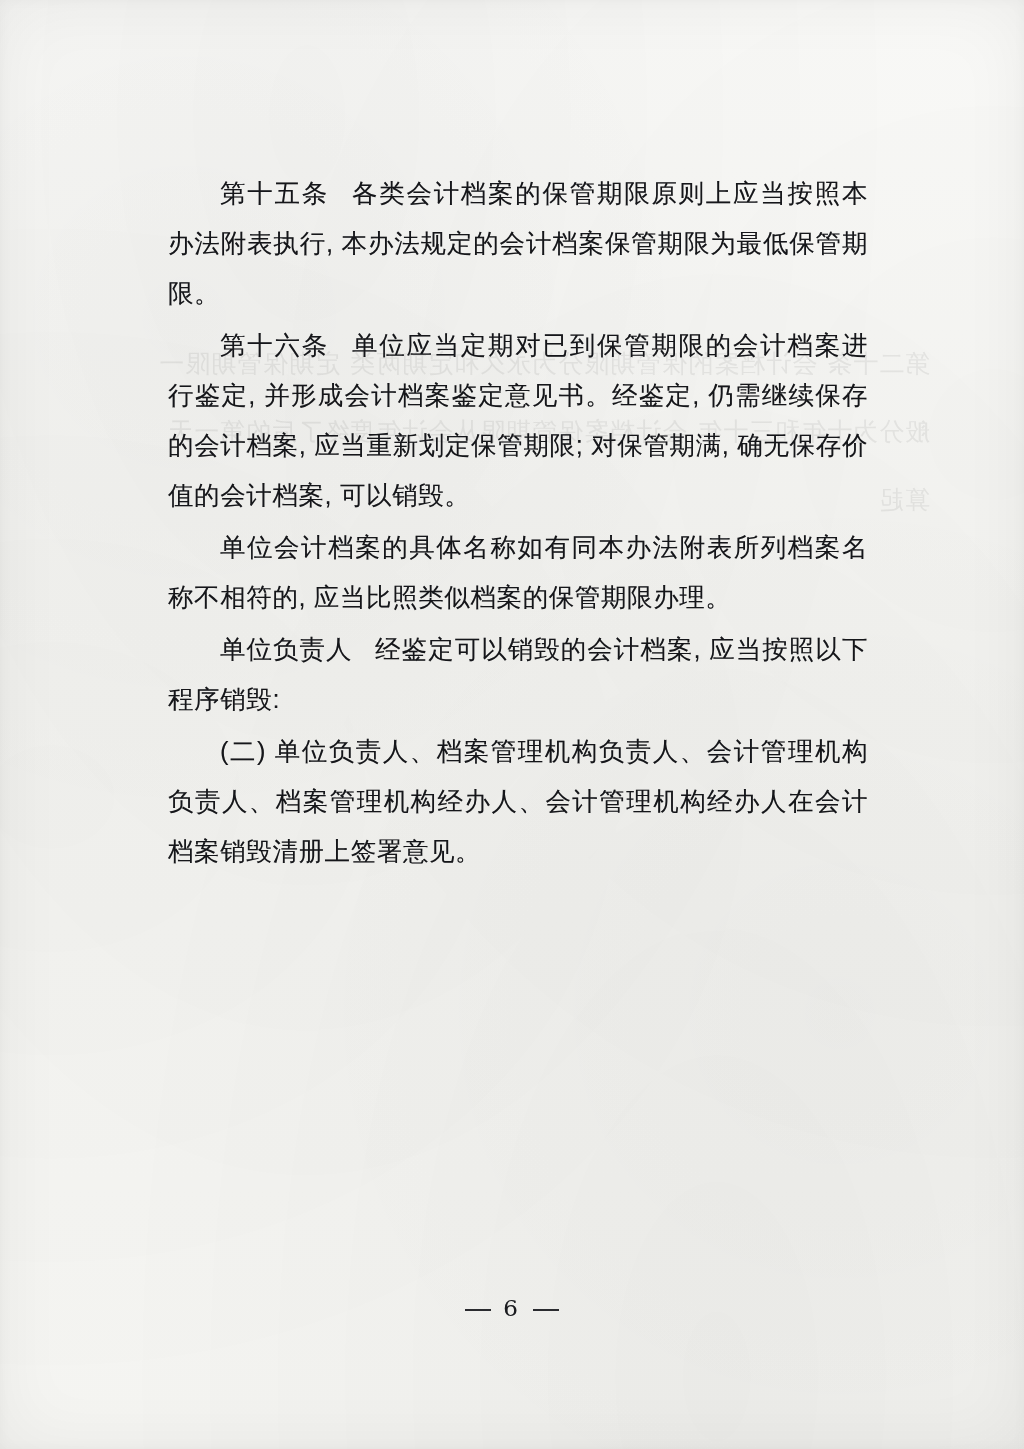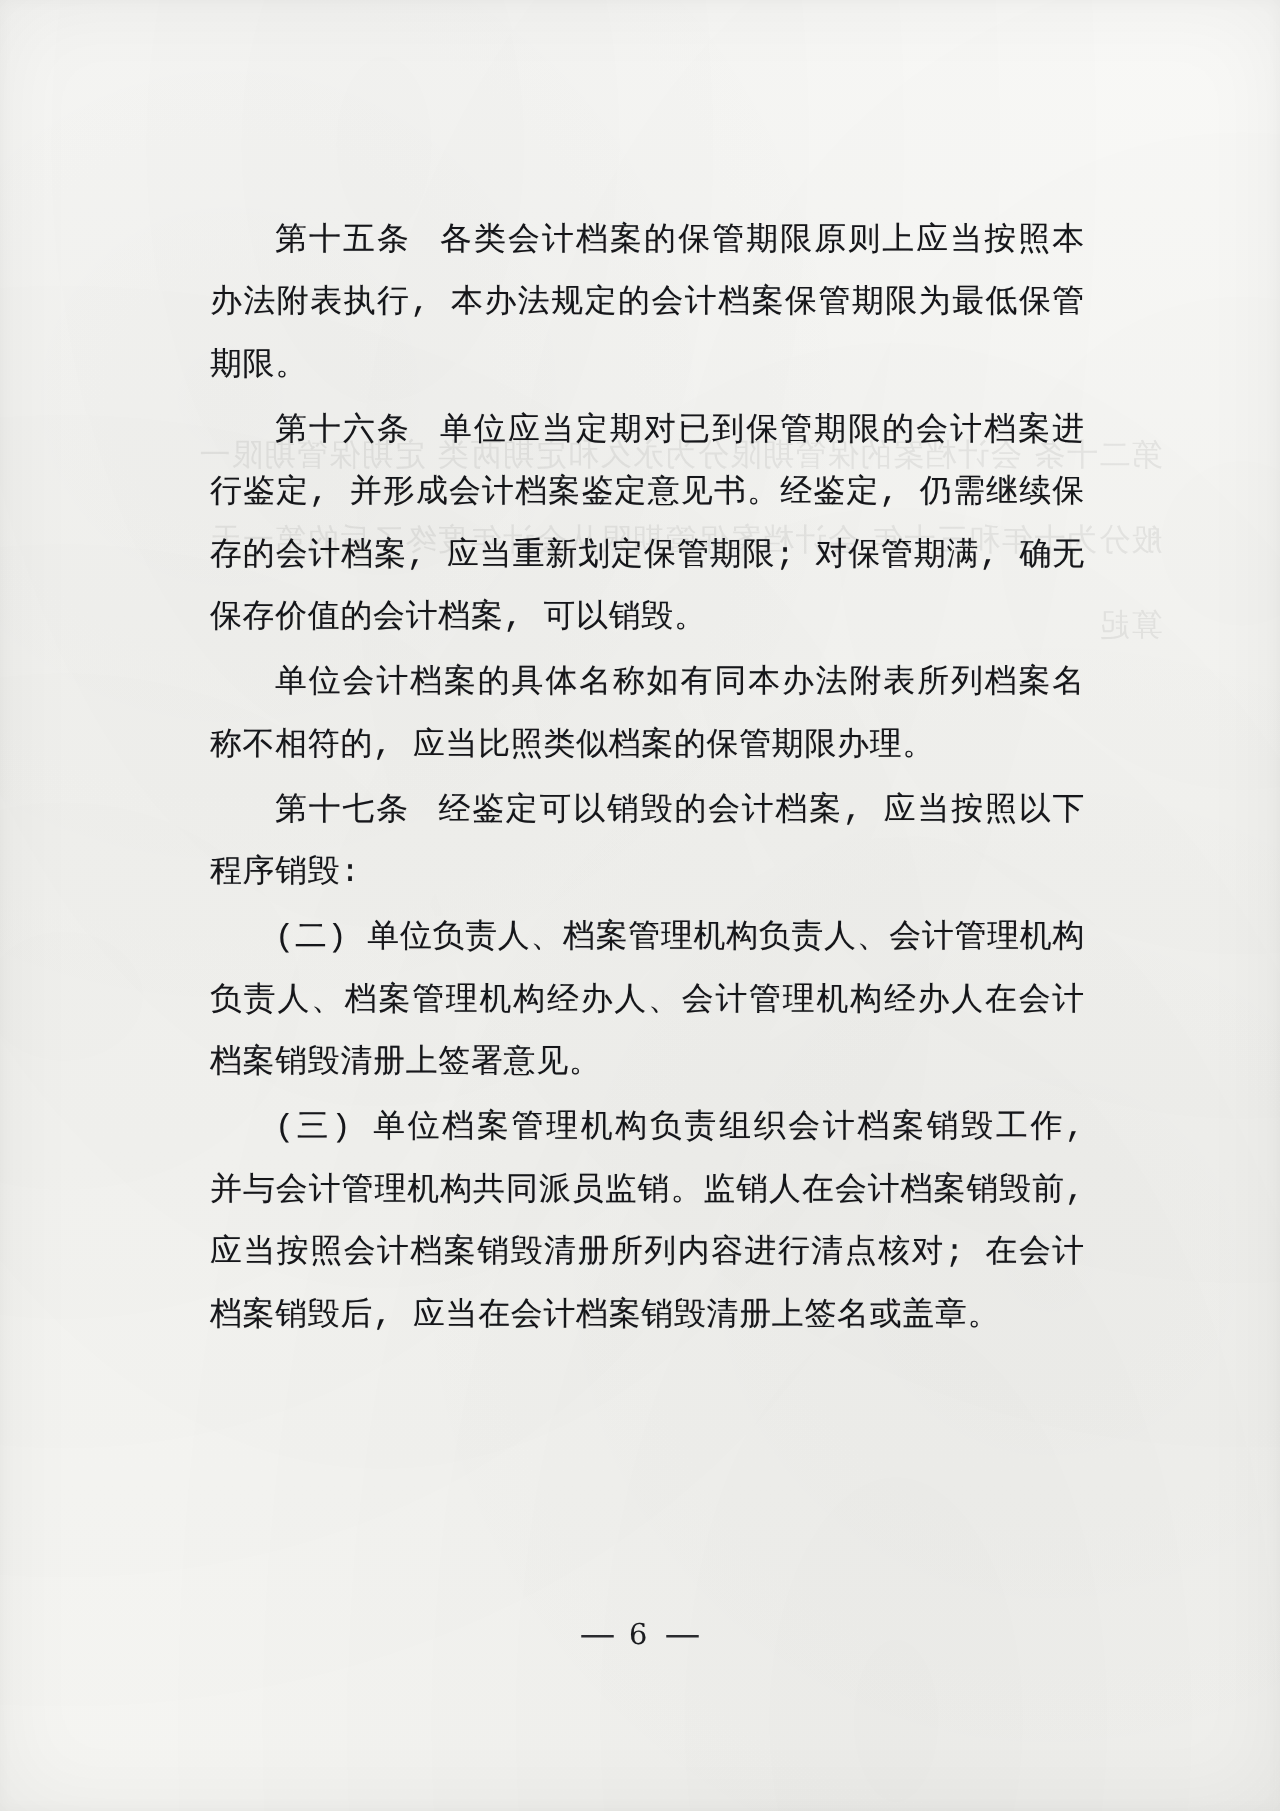--- a/index.html
+++ b/index.html
@@ -57,21 +57,21 @@
     width: 700px;
   }
   p.para {
     margin: 0 0 2px 0;
     font-size: 25.5px;
     line-height: 50px;
     color: #15161a;
     text-align: justify;
     text-justify: inter-ideograph;
     letter-spacing: 0.6px;
-    font-family: Liberation Mono, monospace;
+    font-family: Liberation Sans, sans-serif;
     text-indent: 0;
     text-shadow: 0 0 0.6px rgba(0,0,0,0.30);
   }
   p.indent {
     text-indent: 52px;
   }
   .gap {
     display: inline-block;
     width: 22px;
   }
@@ -123,31 +123,28 @@
     <p class="para indent">
       <span>第十六条</span><span class="gap"></span><span>单位应当定期对已到保管期限的会计档案进行鉴定, 并形成会计档案鉴定意见书。经鉴定, 仍需继续保存的会计档案, 应当重新划定保管期限; 对保管期满, 确无保存价值的会计档案, 可以销毁。</span>
     </p>
 
     <p class="para indent">
       <span>单位会计档案的具体名称如有同本办法附表所列档案名称不相符的, 应当比照类似档案的保管期限办理。</span>
     </p>
 
 
     <p class="para indent">
-      <span>第十七条</span><span class="gap"></span><span>经鉴定可以销毁的会计档案, 应当按照以下程序销毁:</span>
+      <span>单位负责人</span><span class="gap"></span><span>经鉴定可以销毁的会计档案, 应当按照以下程序销毁:</span>
     </p>
 
 
     <p class="para indent">
       <span>(二) 单位负责人、档案管理机构负责人、会计管理机构负责人、档案管理机构经办人、会计管理机构经办人在会计档案销毁清册上签署意见。</span>
     </p>
 
-    <p class="para indent">
-      <span>(三) 单位档案管理机构负责组织会计档案销毁工作, 并与会计管理机构共同派员监销。监销人在会计档案销毁前, 应当按照会计档案销毁清册所列内容进行清点核对; 在会计档案销毁后, 应当在会计档案销毁清册上签名或盖章。</span>
-    </p>
 
   </div>
 
   <div class="footer">
     <span class="dash"></span><span class="pnum">6</span><span class="dash"></span>
   </div>
 
   <div class="edge"></div>
 </div>
 

